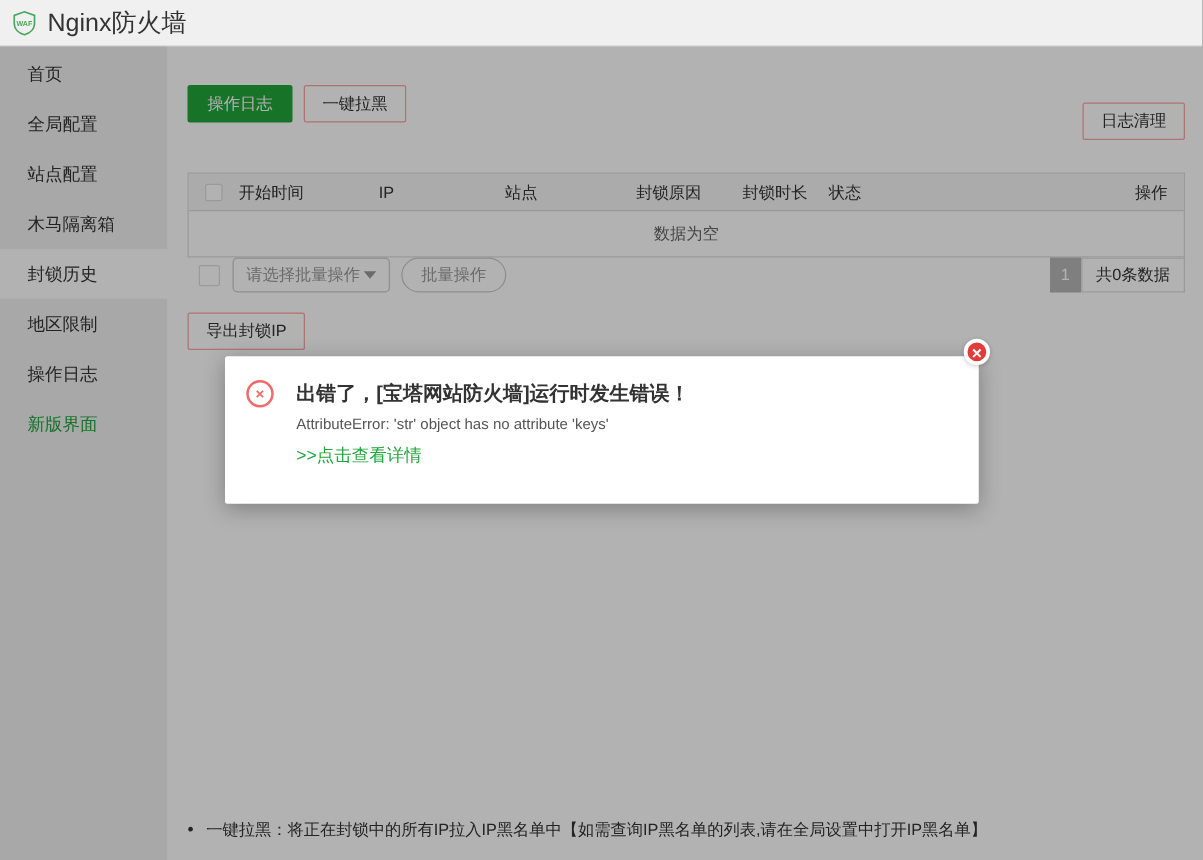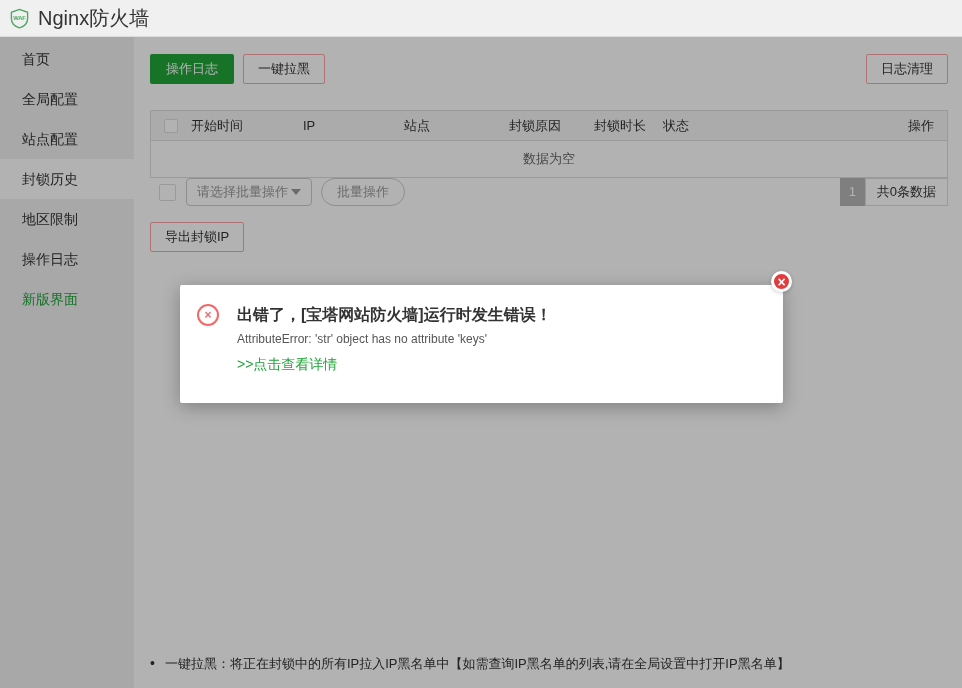--- a/index.html
+++ b/index.html
@@ -21,21 +21,21 @@
   .side-item.active { background:#ffffff; }
   .side-item.green { color:#20a53a; }
 
   .main { flex:1; background:#fff; position:relative; padding:17px 14px 0 16px; }
 
   .toolbar { display:flex; align-items:center; }
   .btn { display:inline-block; height:30px; line-height:28px; padding:0 14px; font-size:13px;
          border-radius:2px; background:#fff; border:1px solid #fca5a5; color:#333; cursor:pointer; }
   .btn-green { background:#20a53a; border:1px solid #20a53a; color:#fff; line-height:30px; border:none;
                padding:0 16px; margin-right:9px; }
-  .btn-right { margin-left:auto; }
+  .btn-right { margin-left:auto;margin-top:28px; }
 
   
   .table { margin-top:26px; border:1px solid #ddd; }
   .thead { display:flex; align-items:center; background:#f5f5f5; height:30px; font-size:13px; color:#333;
            border-bottom:1px solid #ddd; }
   .th { flex:none; }
   .th-cb { width:40px; display:flex; justify-content:center; align-items:center; }
   .th-c1 { width:112px; } .th-c2 { width:101px; } .th-c3 { width:105px; }
   .th-c4 { width:85px; }  .th-c5 { width:69px; }  .th-c6 { flex:1; }
   .th-c7 { width:56px; text-align:right; padding-right:13px; }
@@ -91,20 +91,21 @@
     </svg>
     <span class="titlebar-title">Nginx防火墙</span>
   </div>
 
   <div class="page-body">
 
     <div class="sidebar">
       <div class="side-item">首页</div>
       <div class="side-item">全局配置</div>
       <div class="side-item">站点配置</div>
+      <div class="side-item">木马隔离箱</div>
       <div class="side-item active">封锁历史</div>
       <div class="side-item">地区限制</div>
       <div class="side-item">操作日志</div>
       <div class="side-item green">新版界面</div>
     </div>
 
     <div class="main">
 
       <div class="toolbar">
         <span class="btn btn-green">操作日志</span>

